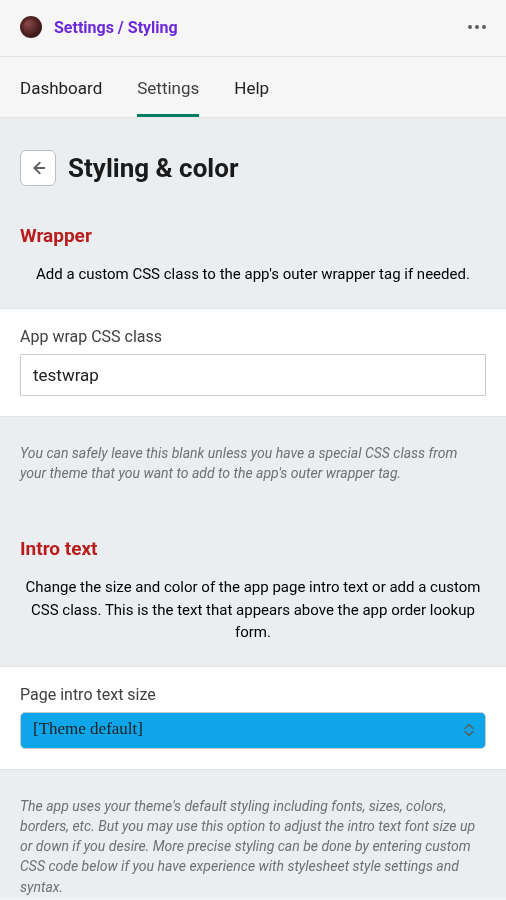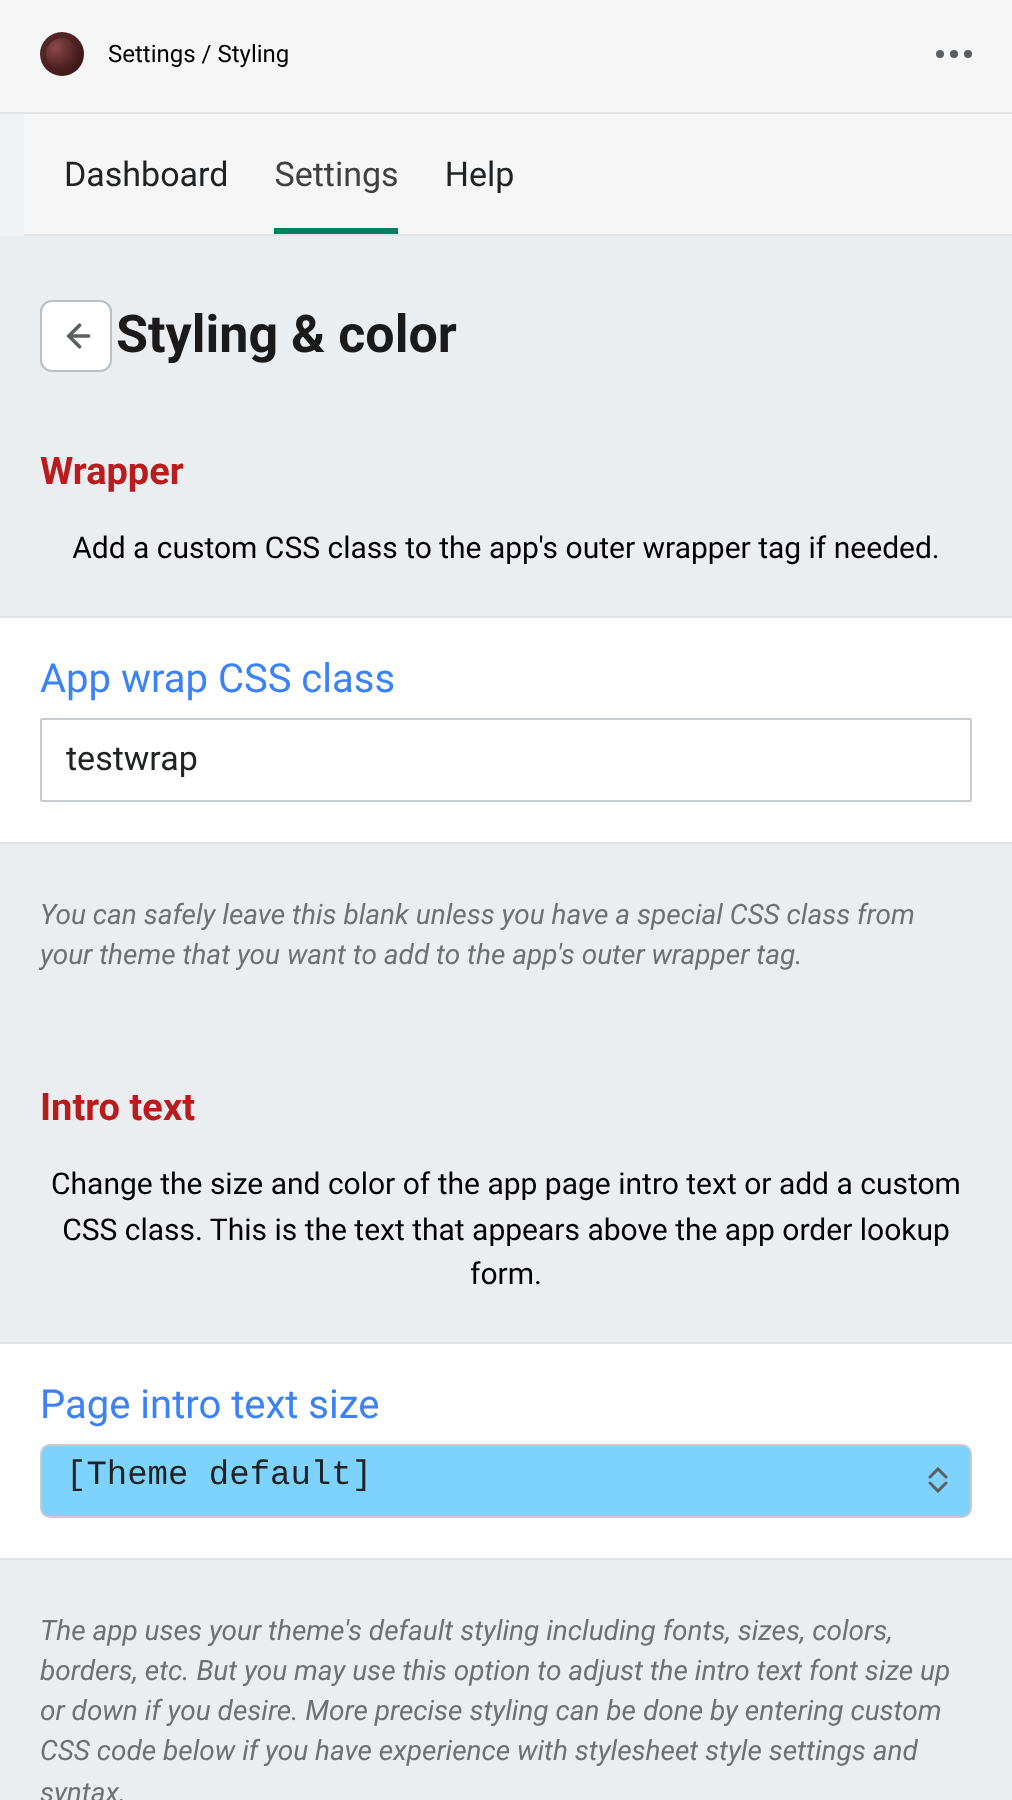--- a/index.html
+++ b/index.html
@@ -39,41 +39,40 @@
   content: "";
   position: absolute;
   top: 3px;
   left: 3px;
   width: 16px;
   height: 16px;
   border-radius: 50%;
   background: radial-gradient(circle at 30% 30%, #8b4848 0%, #4a1f1f 70%);
 }
 .breadcrumb {
-  font-size: 12px;
-  font-weight: 400;
-  color: #000000;
+  font-size: 16px;
+  font-weight: 700;
+  color: #6d28d9;
 }
 .more-icon {
   display: flex;
   gap: 3px;
 }
 .more-icon span {
   width: 4px;
   height: 4px;
   border-radius: 50%;
   background: #5c5f62;
 }
 .tabs {
   display: flex;
-  gap: 23px;
+  gap: 35px;
   padding: 0 20px;
   background: #f6f6f7;
   border-bottom: 1px solid #e1e3e5;
-  margin-left: 12px;
 }
 .tab {
   padding: 21px 0 19px 0;
   font-size: 17px;
   color: #202223;
   cursor: pointer;
   position: relative;
 }
 .tab.active {
   color: #404040;
@@ -86,21 +85,21 @@
   right: 0;
   height: 3px;
   background: #008060;
 }
 .content {
   background: #ebeef0;
 }
 .page-header {
   display: flex;
   align-items: center;
-  gap: 2px;
+  gap: 12px;
   padding: 32px 20px 38px 20px;
 }
 .back-button {
   width: 36px;
   height: 36px;
   border: 1px solid #babfc3;
   border-radius: 6px;
   background: #fff;
   display: flex;
   align-items: center;
@@ -127,22 +126,22 @@
   line-height: 1.5;
   text-align: center;
 }
 .card {
   background: #fff;
   padding: 18px 20px 20px 20px;
   border-top: 1px solid #e1e3e5;
   border-bottom: 1px solid #e1e3e5;
 }
 .field-label {
-  font-size: 20px;
-  color: #3b82f6;
+  font-size: 16px;
+  color: #404040;
   margin-bottom: 8px;
 }
 .text-input {
   width: 100%;
   padding: 10px 12px;
   font-size: 17px;
   border: 1px solid #c9cccf;
   border-radius: 1px;
   color: #202223;
   font-family: inherit;
@@ -150,23 +149,23 @@
 .select-wrapper {
   position: relative;
 }
 .select-input {
   width: 100%;
   padding: 6px 36px 10px 12px;
   font-size: 17px;
   border: 1px solid #c9cccf;
   border-radius: 5px;
   color: #202223;
-  font-family: Liberation Mono, monospace;
+  font-family: Liberation Serif, serif;
   appearance: none;
-  background: #7dd3fc;
+  background: #0ea5e9;
 }
 .select-arrows {
   position: absolute;
   right: 12px;
   top: 50%;
   transform: translateY(-50%);
   display: flex;
   flex-direction: column;
   gap: 1px;
   pointer-events: none;

